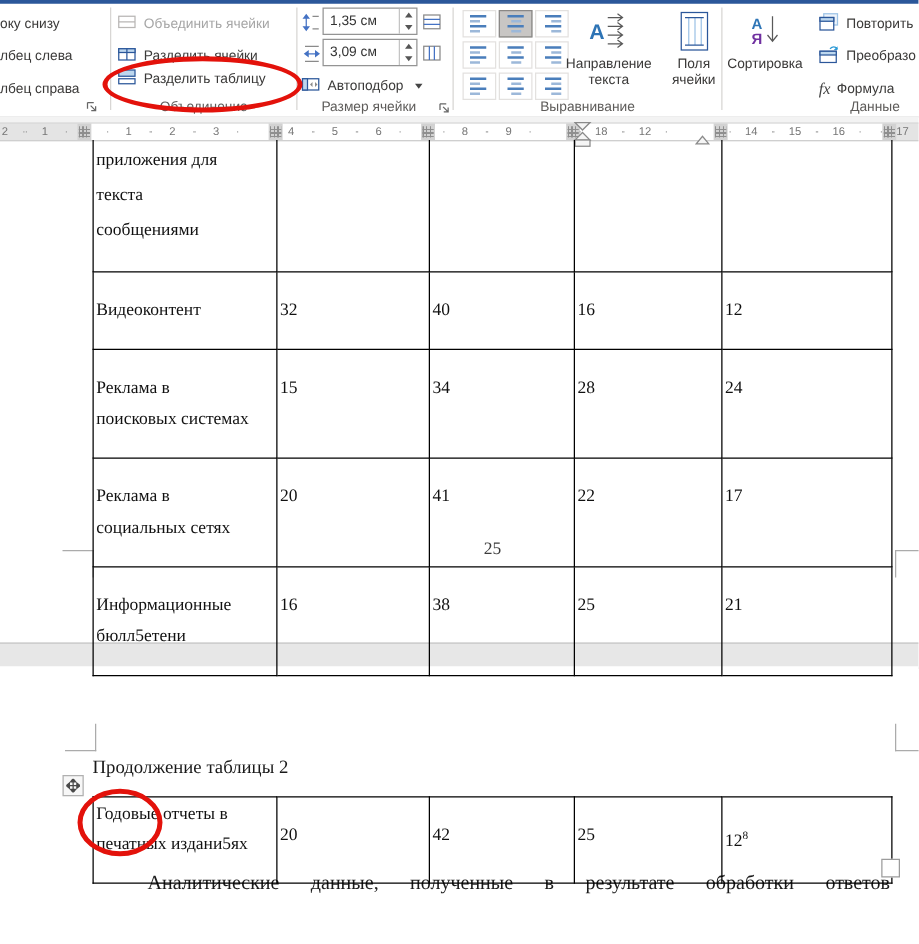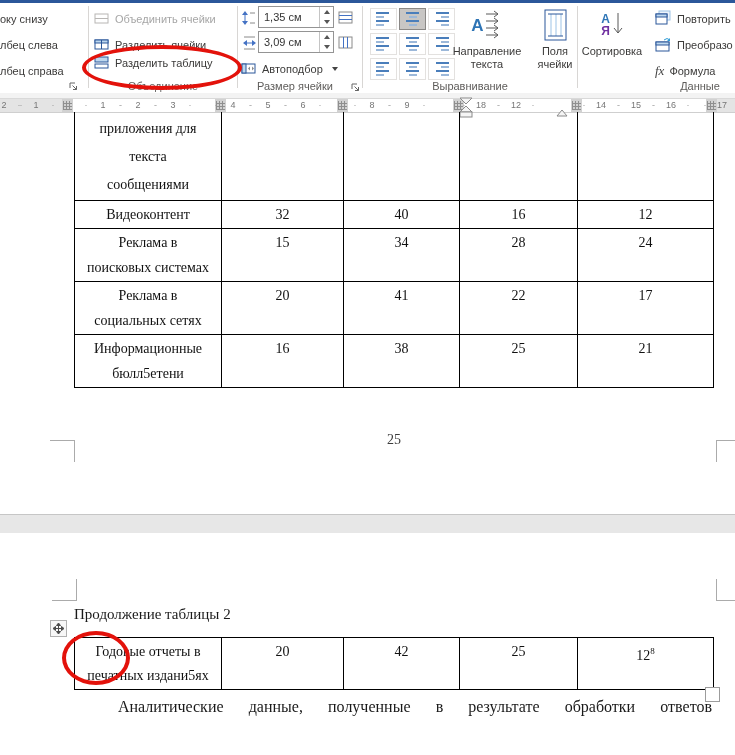--- a/index.html
+++ b/index.html
@@ -51,23 +51,23 @@
   .docpage{position:absolute;left:0;background:#fff;}
   .pagegap{position:absolute;left:0;top:514px;width:735px;height:19px;background:#e7e7e7;
            border-top:1px solid #c6c6c6;border-bottom:1px solid #d6d6d6;}
   .corner{position:absolute;width:24px;height:21px;}
   .c-bl{border-top:1px solid #ababab;border-right:1px solid #ababab;}
   .c-br{border-top:1px solid #ababab;border-left:1px solid #ababab;}
   .c-tl{border-bottom:1px solid #ababab;border-right:1px solid #ababab;}
   .c-tr{border-bottom:1px solid #ababab;border-left:1px solid #ababab;}
   .serif{font-family:"Liberation Serif","DejaVu Serif",serif;color:#1a1a1a;}
   table.doc{position:absolute;border-collapse:collapse;table-layout:fixed;width:639px;z-index:2;}
-  table.doc td{border:1px solid #000;text-align:center;vertical-align:top;
+  table.doc td{border:1px solid #000;vertical-align:top;
                font-family:"Liberation Serif","DejaVu Serif",serif;font-size:14px;color:#111;
-               padding:1px 2px;line-height:25px;overflow:hidden;}
+               padding:18px 2px;line-height:25px;overflow:hidden;}
   table.doc tr.cut td{border-top:none;}
   .pgnum{position:absolute;left:354px;top:432px;width:80px;text-align:center;font-size:14px;color:#3c3c3c;}
   .heading{position:absolute;left:74px;top:606px;font-size:15px;}
   .para{position:absolute;left:74px;width:638px;font-size:16px;line-height:33px;white-space:nowrap;}
   .just{white-space:normal;text-align:justify;text-align-last:justify;height:33px;overflow:hidden;}
   .handlebox{position:absolute;left:50px;top:620px;width:15px;height:15px;background:#f7f7f7;
              border:1px solid #b0b0b0;display:flex;align-items:center;justify-content:center;z-index:4;}
   .anchorsq{position:absolute;left:705px;top:687px;width:13px;height:13px;background:#fff;
             border:1px solid #9c9c9c;z-index:5;}
   sup{font-size:9px;}

